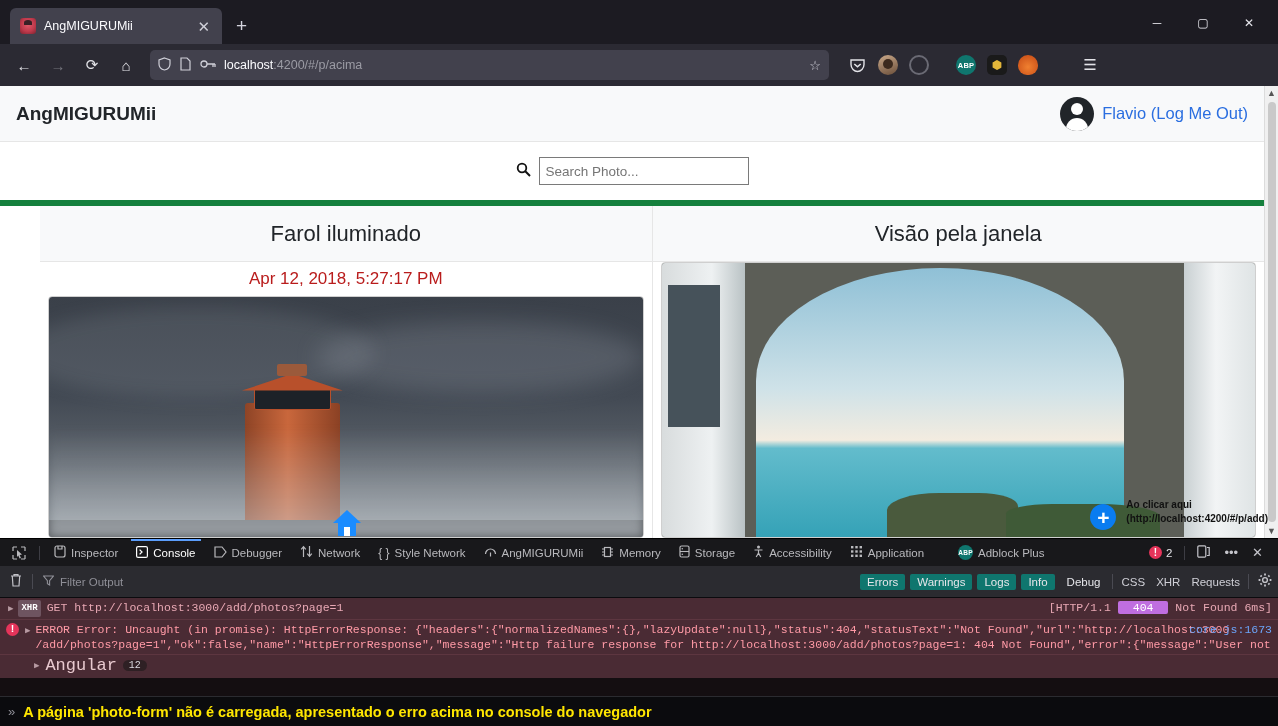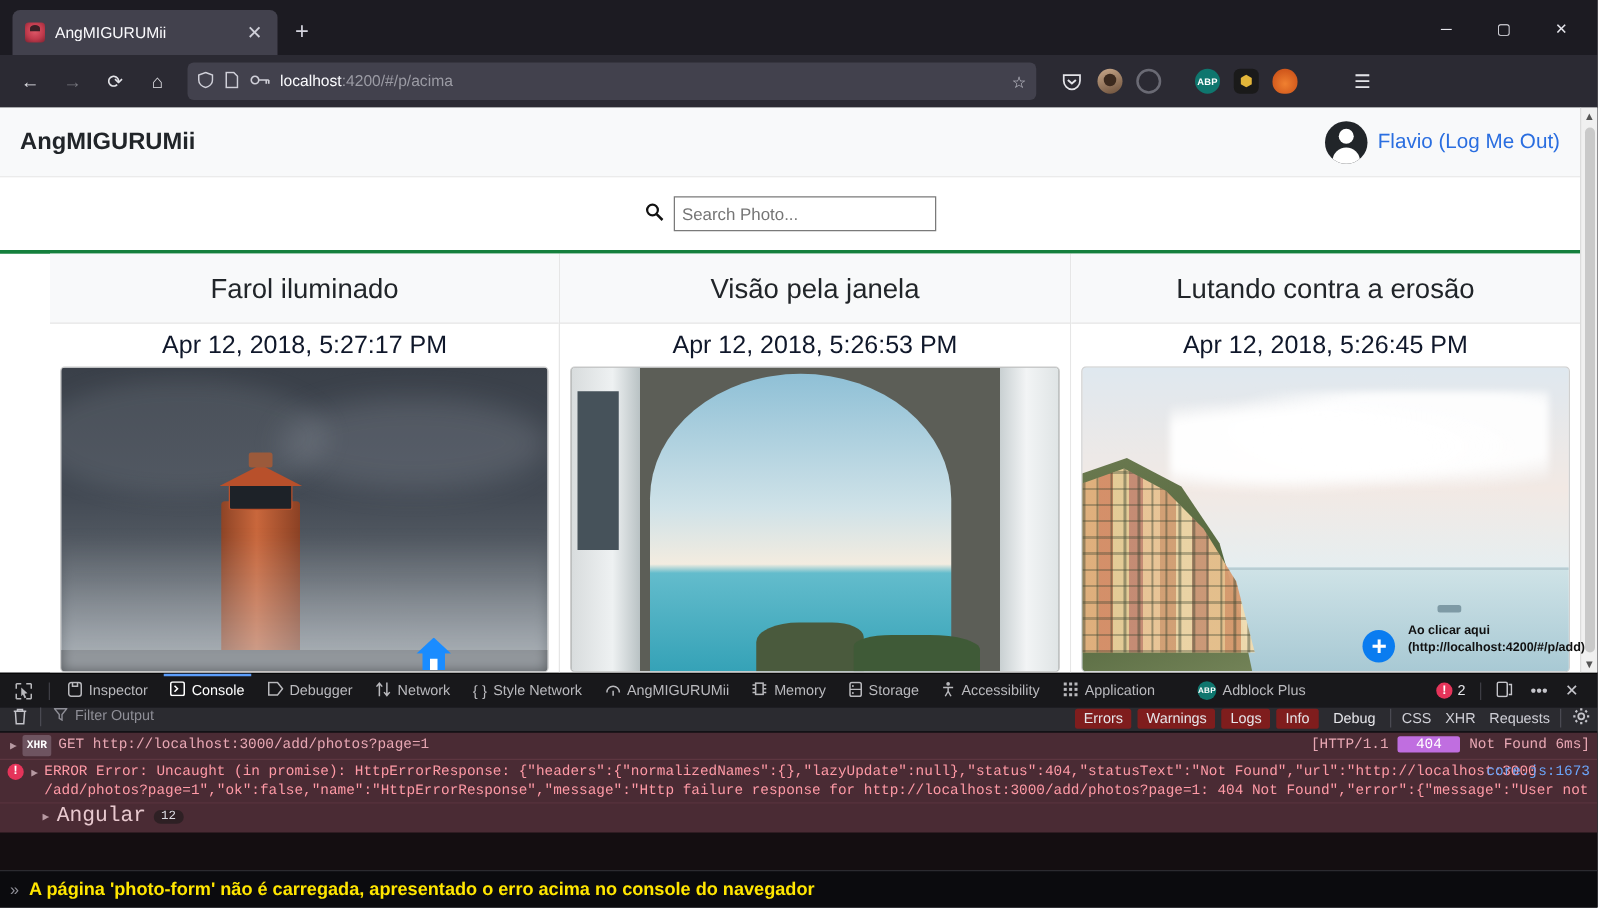--- a/index.html
+++ b/index.html
@@ -87,31 +87,31 @@
   .userlink { color: #2a6ee0; font-size: 16.5px; }
 
   .searchrow { height: 58px; display: flex; align-items: center; justify-content: center; gap: 8px; background: #fff; }
   .search-icon { color: #111; font-size: 15px; }
   .search-input {
     width: 210px; height: 28px; border: 1px solid #7a7a7a; background: #fff;
     font-size: 13.5px; padding: 0 6px; color: #222; font-family: "Liberation Sans", sans-serif;
   }
   .search-input::placeholder { color: #757575; }
 
-  .grid { flex: 1; display: flex; border-top: 3px solid #15803d; padding-left: 40px; }
+  .grid { flex: 1; display: flex; border-top: 6px solid #15803d; padding-left: 40px; }
   .card { flex: 1 1 0; min-width: 0; border-right: 1px solid #e6e6e6; display: flex; flex-direction: column; background:#fff;}
   .card:last-child { border-right: none; }
   .card-title {
     height: 56px; background: #f8f9fa; border-bottom: 1px solid #e6e6e6;
     display: flex; align-items: center; justify-content: center;
     font-size: 22px; color: #212529; font-weight: normal; text-align: center;
   }
   .card-date {
     height: 34px; display: flex; align-items: center; justify-content: center;
-    font-size: 20px; color: #0f172a;
+    font-size: 17px; color: #b91c1c;
   }
   .card-img-wrap { flex: 1; padding: 0 8px; overflow: hidden; }
   .card-img { width: 100%; height: 100%; border: 1px solid #cfcfcf; border-radius: 4px; overflow: hidden; position: relative; }
 
   
   .ph-light { background: linear-gradient(180deg,#3a4049 0%, #434a54 42%, #5d646c 70%, #868d93 100%); }
   .ph-light .cloud1{ position:absolute; left:-5%; top:4%; width:60%; height:38%; border-radius:50%; background:rgba(190,197,205,.12); filter: blur(9px); }
   .ph-light .cloud2{ position:absolute; right:0; top:10%; width:55%; height:30%; border-radius:50%; background:rgba(200,208,216,.16); filter: blur(11px); }
   .ph-light .spray{ position:absolute; left:0; bottom:0; width:100%; height:45%; background:linear-gradient(0deg,rgba(210,216,222,.55),rgba(190,198,206,0)); filter: blur(5px); }
   .ph-light .tower{ position:absolute; left:33%; bottom:0; width:16%; height:56%; background:linear-gradient(90deg,#8e4426,#c9673c 45%,#8b4124); border-radius:3px 3px 0 0; }
@@ -184,27 +184,27 @@
   }
   .dt-tab.active { color: #fff; }
   .dt-tab.active::before { content:""; position:absolute; left:4px; right:4px; top:0; height:2px; background:#5b9dfb; }
   .dt-sep { width:1px; height:14px; background:#3d3d44; margin:0 5px; }
   .dt-pick { color:#b9b9bd; font-size:12px; padding:0 8px; display:flex; align-items:center; }
   .dt-right { margin-left:auto; display:flex; align-items:center; gap:0; padding-right:4px; }
   .err-badge { display:flex; align-items:center; gap:4px; color:#e4e4e8; font-size:11.5px; padding:0 7px;}
   .err-dot { width:13px; height:13px; border-radius:50%; background:#e5345a; color:#fff; font-size:10px; font-weight:bold; display:flex; align-items:center; justify-content:center; }
   .dt-ic { color:#c5c5cb; font-size:13px; padding:0 7px; }
 
-  .dt-filterbar { height: 20px; background: #2b2b30; display: flex; align-items: flex-start; padding: 0 6px; gap: 6px; border-bottom:1px solid #0b0b0e;}
+  .dt-filterbar { height: 32px; background: #2b2b30; display: flex; align-items: center; padding: 0 6px; gap: 6px; border-bottom:1px solid #0b0b0e;}
   .trash { color:#c3c3c9; font-size:13px; padding: 0 4px; }
   .vsep { width:1px; height:15px; background:#4a4a52; }
   .filter-input { display:flex; align-items:center; gap:6px; color:#8f8f97; font-size:11.5px; padding-left:4px; }
   .filter-btns { margin-left:auto; display:flex; align-items:center; gap:5px; }
   .fbtn { font-size: 11.5px; color:#e6e6ea; padding: 2px 7px; border-radius:2px; }
-  .fbtn.on { background: #7f1d1d; }
+  .fbtn.on { background: #0f766e; }
   .fbtn.plain { background: transparent; }
   .ftxt { font-size: 11.5px; color:#cfcfd6; padding: 0 3px; }
   .gear { color:#c3c3c9; font-size:13px; padding-left:4px; }
 
   .dt-body { flex:1; background:#140e11; overflow:hidden; font-family: "Liberation Mono", monospace; }
   .log-row { display:flex; align-items:flex-start; padding: 2px 6px; font-size: 11.5px; line-height: 15px; }
   .log-net { background:#4a2b34; color:#e8c9cf; border-bottom:1px solid #5d3640; }
   .log-err { background:#4a2b34; color:#ff9aa6; border-bottom:1px solid #5d3640; }
   .arrow { color:#b79aa2; font-size:9px; padding: 2px 5px 0 2px; flex:0 0 auto; }
   .xhr-tag { background:#6e5460; color:#fff; font-size:9px; padding:1px 3px; border-radius:2px; margin-right:6px; font-weight:bold; }
@@ -331,50 +331,34 @@
                 <span class="roof"></span>
                 <span class="cap"></span>
               <span class="pier"></span>
                 <span class="spray"></span>
             </div>
           </div>
         </div>
 
         <div class="card">
           <div class="card-title">Visão pela janela</div>
-          <div class="card-date">Apr 12, 2018, 5:26:53 PM</div>
           <div class="card-img-wrap">
             <div class="card-img ph-arch">
               <span class="stone"></span>
               <span class="hole"></span>
               <span class="rock"></span>
                 <span class="tree"></span>
               <span class="wallL">
                   <i></i>
                 </span>
                 <span class="wallR"></span>
             </div>
           </div>
         </div>
 
-        <div class="card">
-          <div class="card-title">Lutando contra a erosão</div>
-          <div class="card-date">Apr 12, 2018, 5:26:45 PM</div>
-          <div class="card-img-wrap">
-            <div class="card-img ph-cliff">
-              <span class="clouds"></span>
-                <span class="sea"></span>
-                <span class="horizon"></span>
-              <span class="boat"></span>
-                <span class="cliff"></span>
-                <span class="houses"></span>
-                <span class="win"></span>
-            </div>
-          </div>
-        </div>
 
       </div>
 
       <div class="anno-home">
         <span class="home-icon">
           <span class="roof2"></span><span class="body2"></span><span class="door2"></span>
         </span>
       </div>
 
       <div class="anno-add">

